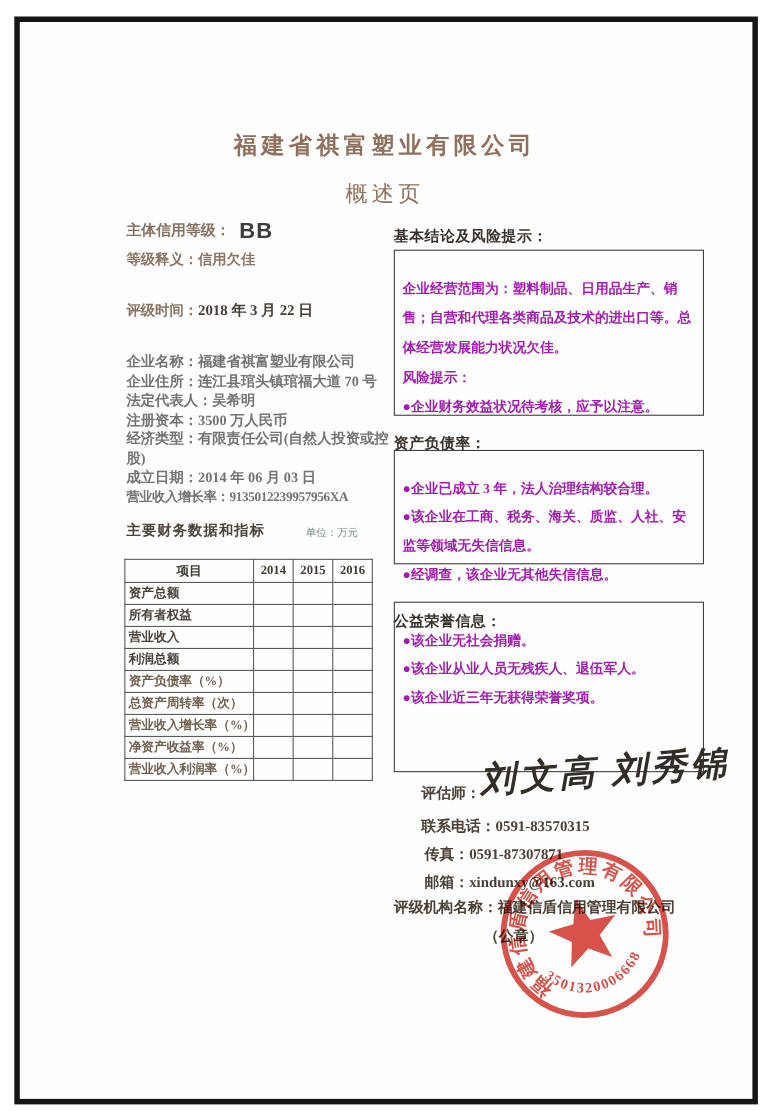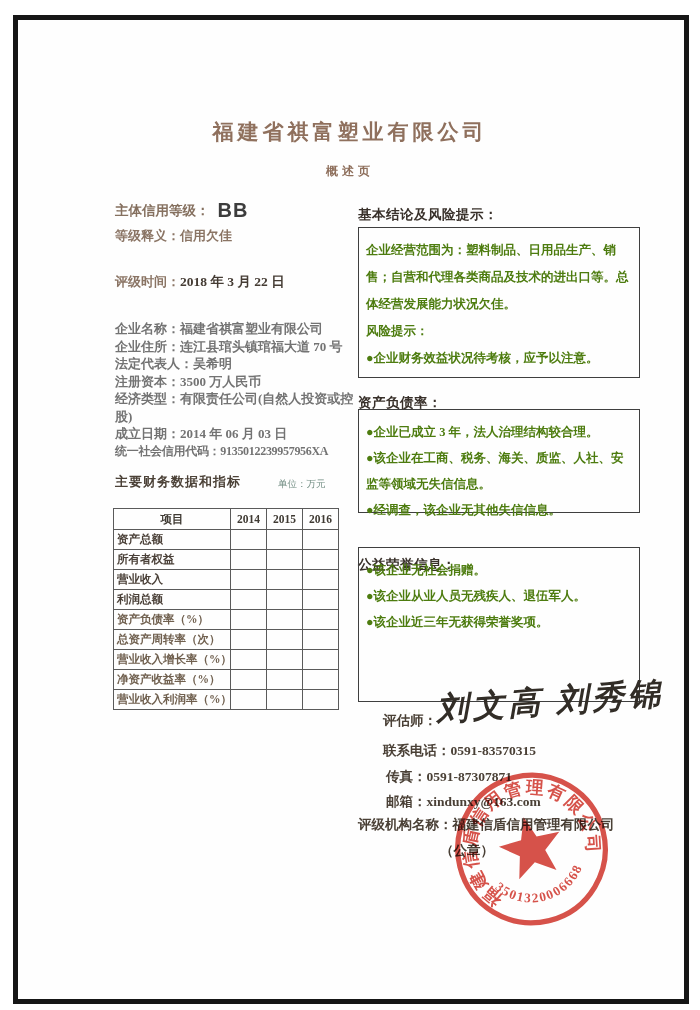--- a/index.html
+++ b/index.html
@@ -15,21 +15,21 @@
     background:#fefefe;
   }
   .abs{position:absolute;}
   
   .doc-title{
     left:0;right:0;top:118px;text-align:center;
     font-size:21px;font-weight:bold;letter-spacing:4px;color:#8f705d;
   }
   .doc-subtitle{
     left:0;right:0;top:163px;text-align:center;
-    font-size:12px;font-weight:bold;letter-spacing:4px;color:#8f705d;
+    font-size:20px;font-weight:normal;letter-spacing:4px;color:#8f705d;
   }
   
   .rating-line1{left:115px;top:199px;font-size:13.5px;color:#85705f;font-weight:bold;}
   .rating-grade{font-size:20px;color:#3d3d3d;font-weight:bold;font-family:"Liberation Sans",sans-serif;margin-left:8px;vertical-align:-2px;letter-spacing:1px;}
   .rating-line2{left:115px;top:227px;font-size:13px;color:#8a7464;font-weight:bold;}
   .rating-line3{left:115px;top:249px;font-size:13px;color:#8a7464;font-weight:bold;margin-top:24px;}
   .rating-date{color:#453c34;font-size:13.5px;}
   
   .company-block{left:115px;top:320px;width:248px;}
   .company-line{font-size:13px;line-height:17.5px;font-weight:bold;color:#737373;}
@@ -46,21 +46,21 @@
     padding:0 3px;height:20px;box-sizing:border-box;overflow:hidden;white-space:nowrap;
   }
   table.fin th{font-weight:bold;text-align:center;height:21px;color:#3f3a33;}
   table.fin td.item{text-align:left;font-weight:bold;}
   table.fin tr:nth-child(n+5) td.item{color:#70604f;}
   col.c-item{width:117px;} col.c-year{width:36px;}
   
   .sec-title{left:358px;width:282px;font-size:13.5px;font-weight:bold;color:#38302a;letter-spacing:0.5px;}
   .sec-box{
     left:358px;width:282px;border:1.5px solid #3f3f3f;box-sizing:border-box;
-    padding:9px 7px;font-size:12.5px;line-height:27px;color:#4d7c0f;font-weight:bold;
+    padding:21px 7px;font-size:12.5px;line-height:27px;color:#a21caf;font-weight:bold;
   }
   .sec-box p{margin:0;}
   #sec1-title{top:206px;} #sec1-box{top:227px;height:151px;}
   #sec2-title{top:394px;} #sec2-box{top:409px;height:104px;line-height:26px;}
   #sec3-title{top:556px;} #sec3-box{top:547px;height:155px;line-height:26px;}
   
   .f-label{font-size:13.5px;font-weight:bold;color:#4a4036;}
   #assessor{left:383px;top:712px;}
   #signature{
     left:436px;top:680px;font-size:32px;font-weight:bold;font-style:italic;
@@ -92,21 +92,21 @@
   <span>评级时间：</span><span class="rating-date">2018 年 3 月 22 日</span>
 </div>
 
 <div class="abs company-block">
   <div class="company-line">企业名称：福建省祺富塑业有限公司</div>
   <div class="company-line">企业住所：连江县琯头镇琯福大道 70 号</div>
   <div class="company-line">法定代表人：吴希明</div>
   <div class="company-line">注册资本：3500 万人民币</div>
   <div class="company-line">经济类型：有限责任公司(自然人投资或控股)</div>
   <div class="company-line">成立日期：2014 年 06 月 03 日</div>
-  <div class="company-line code">统一社会信用代码：9135012239957956XA</div>
+  <div class="company-line code">营业收入增长率：9135012239957956XA</div>
 </div>
 
 <div class="abs fin-title">主要财务数据和指标</div>
 <div class="abs fin-unit">单位：万元</div>
 <table class="fin">
   <colgroup>
       <col class="c-item">
       <col class="c-year">
       <col class="c-year">
       <col class="c-year">

